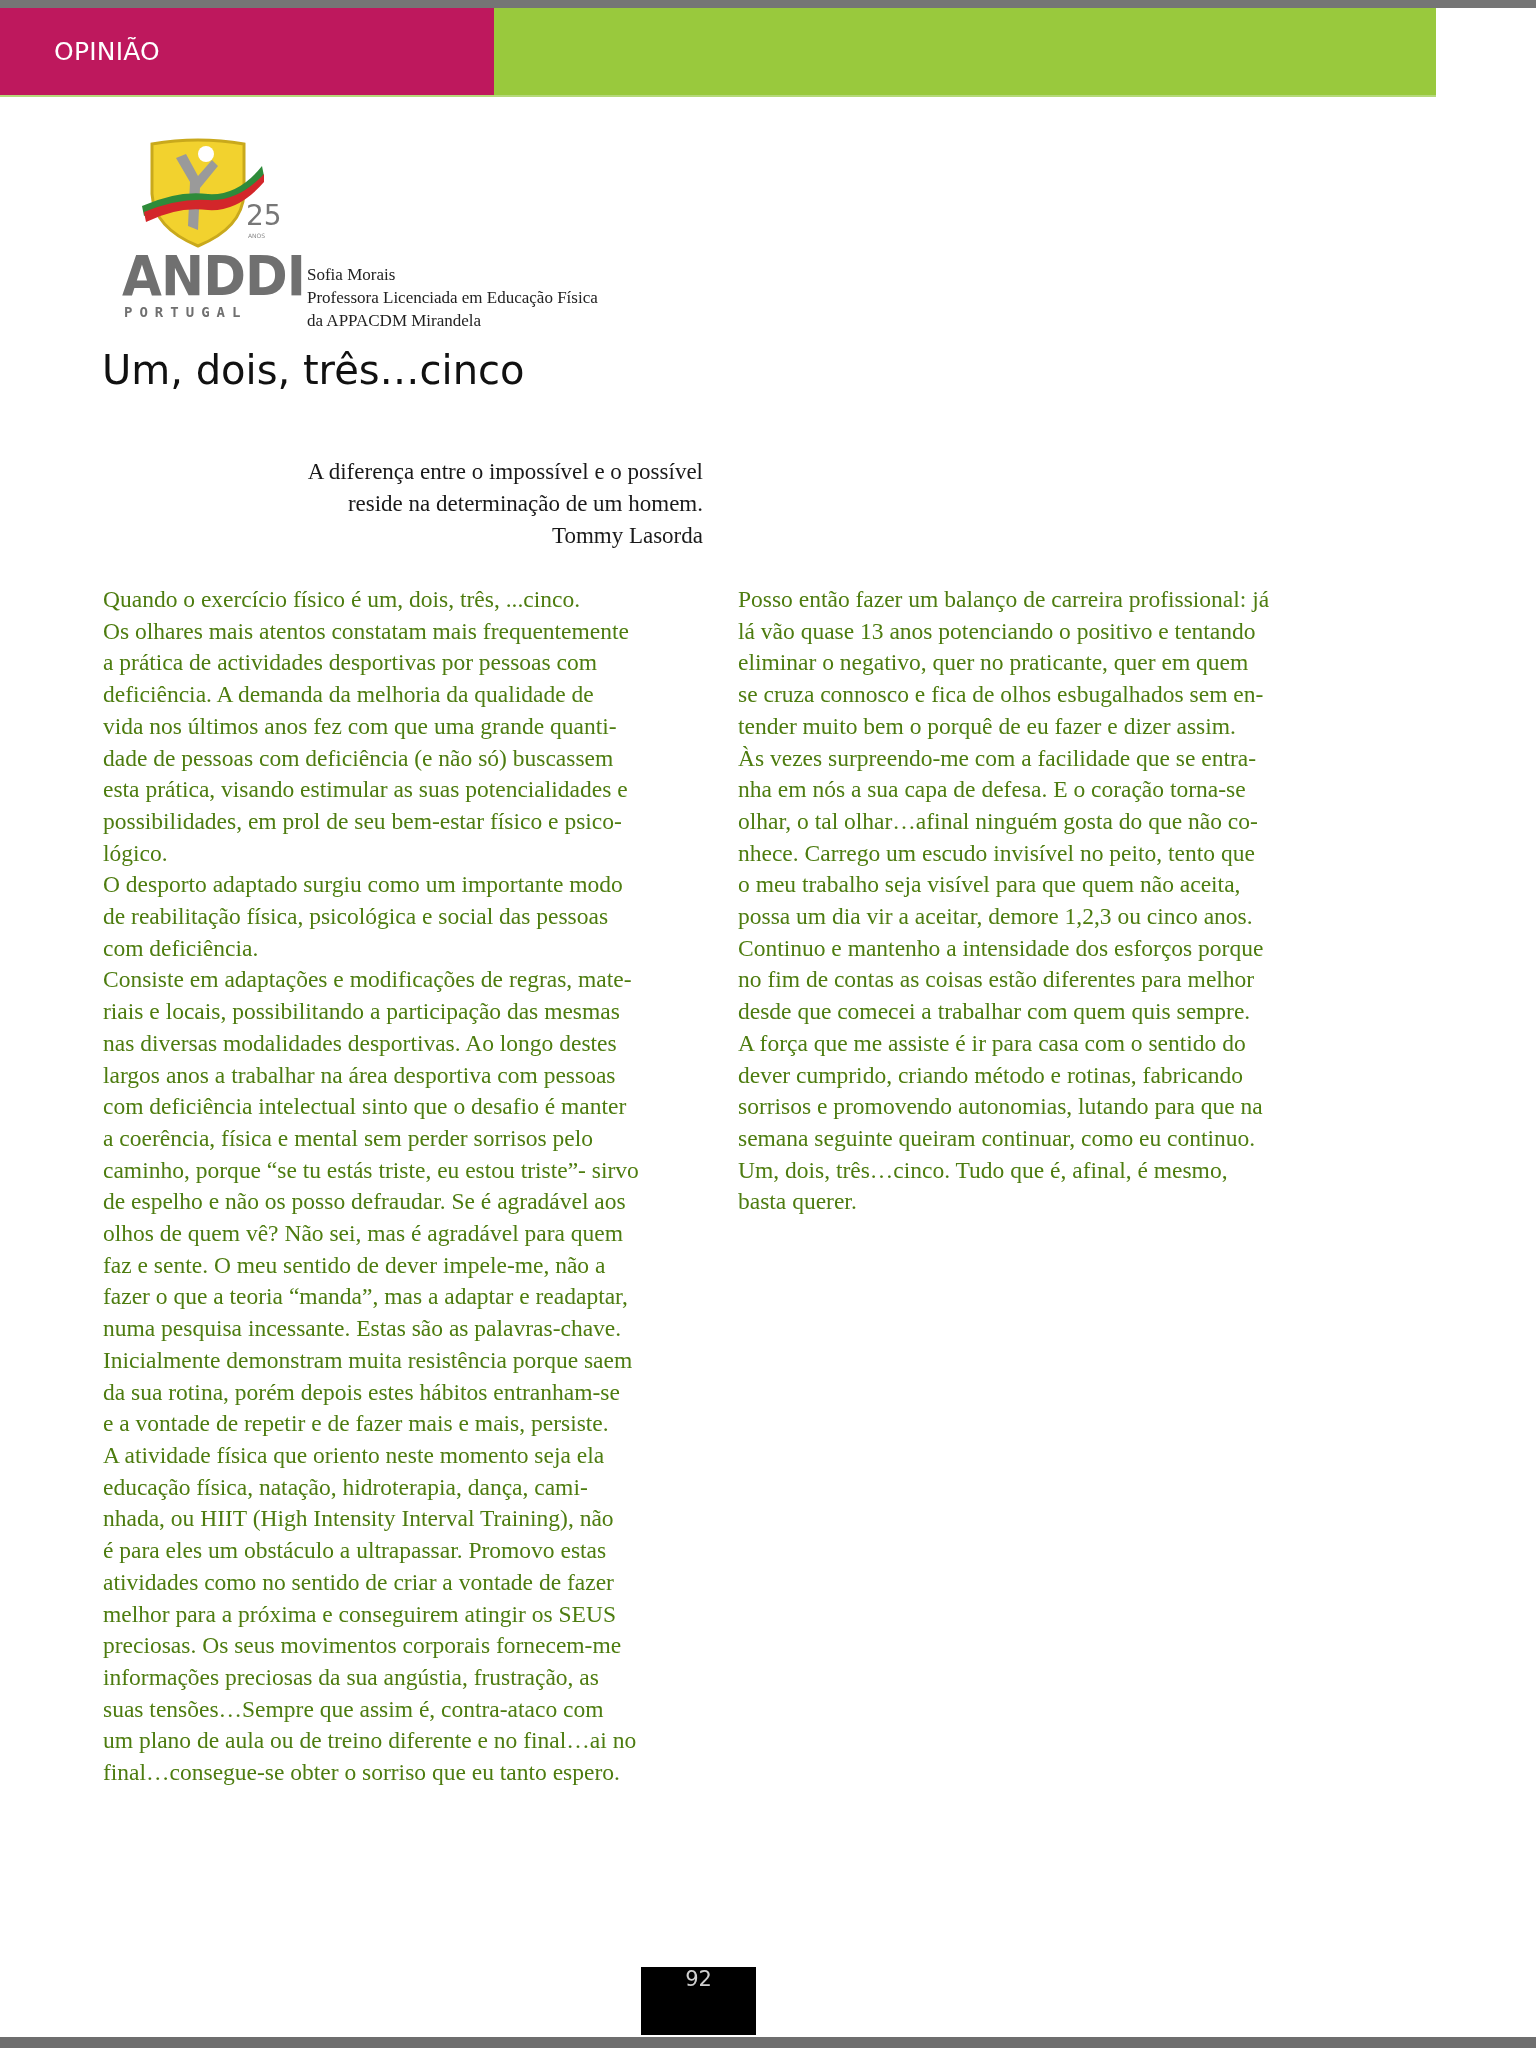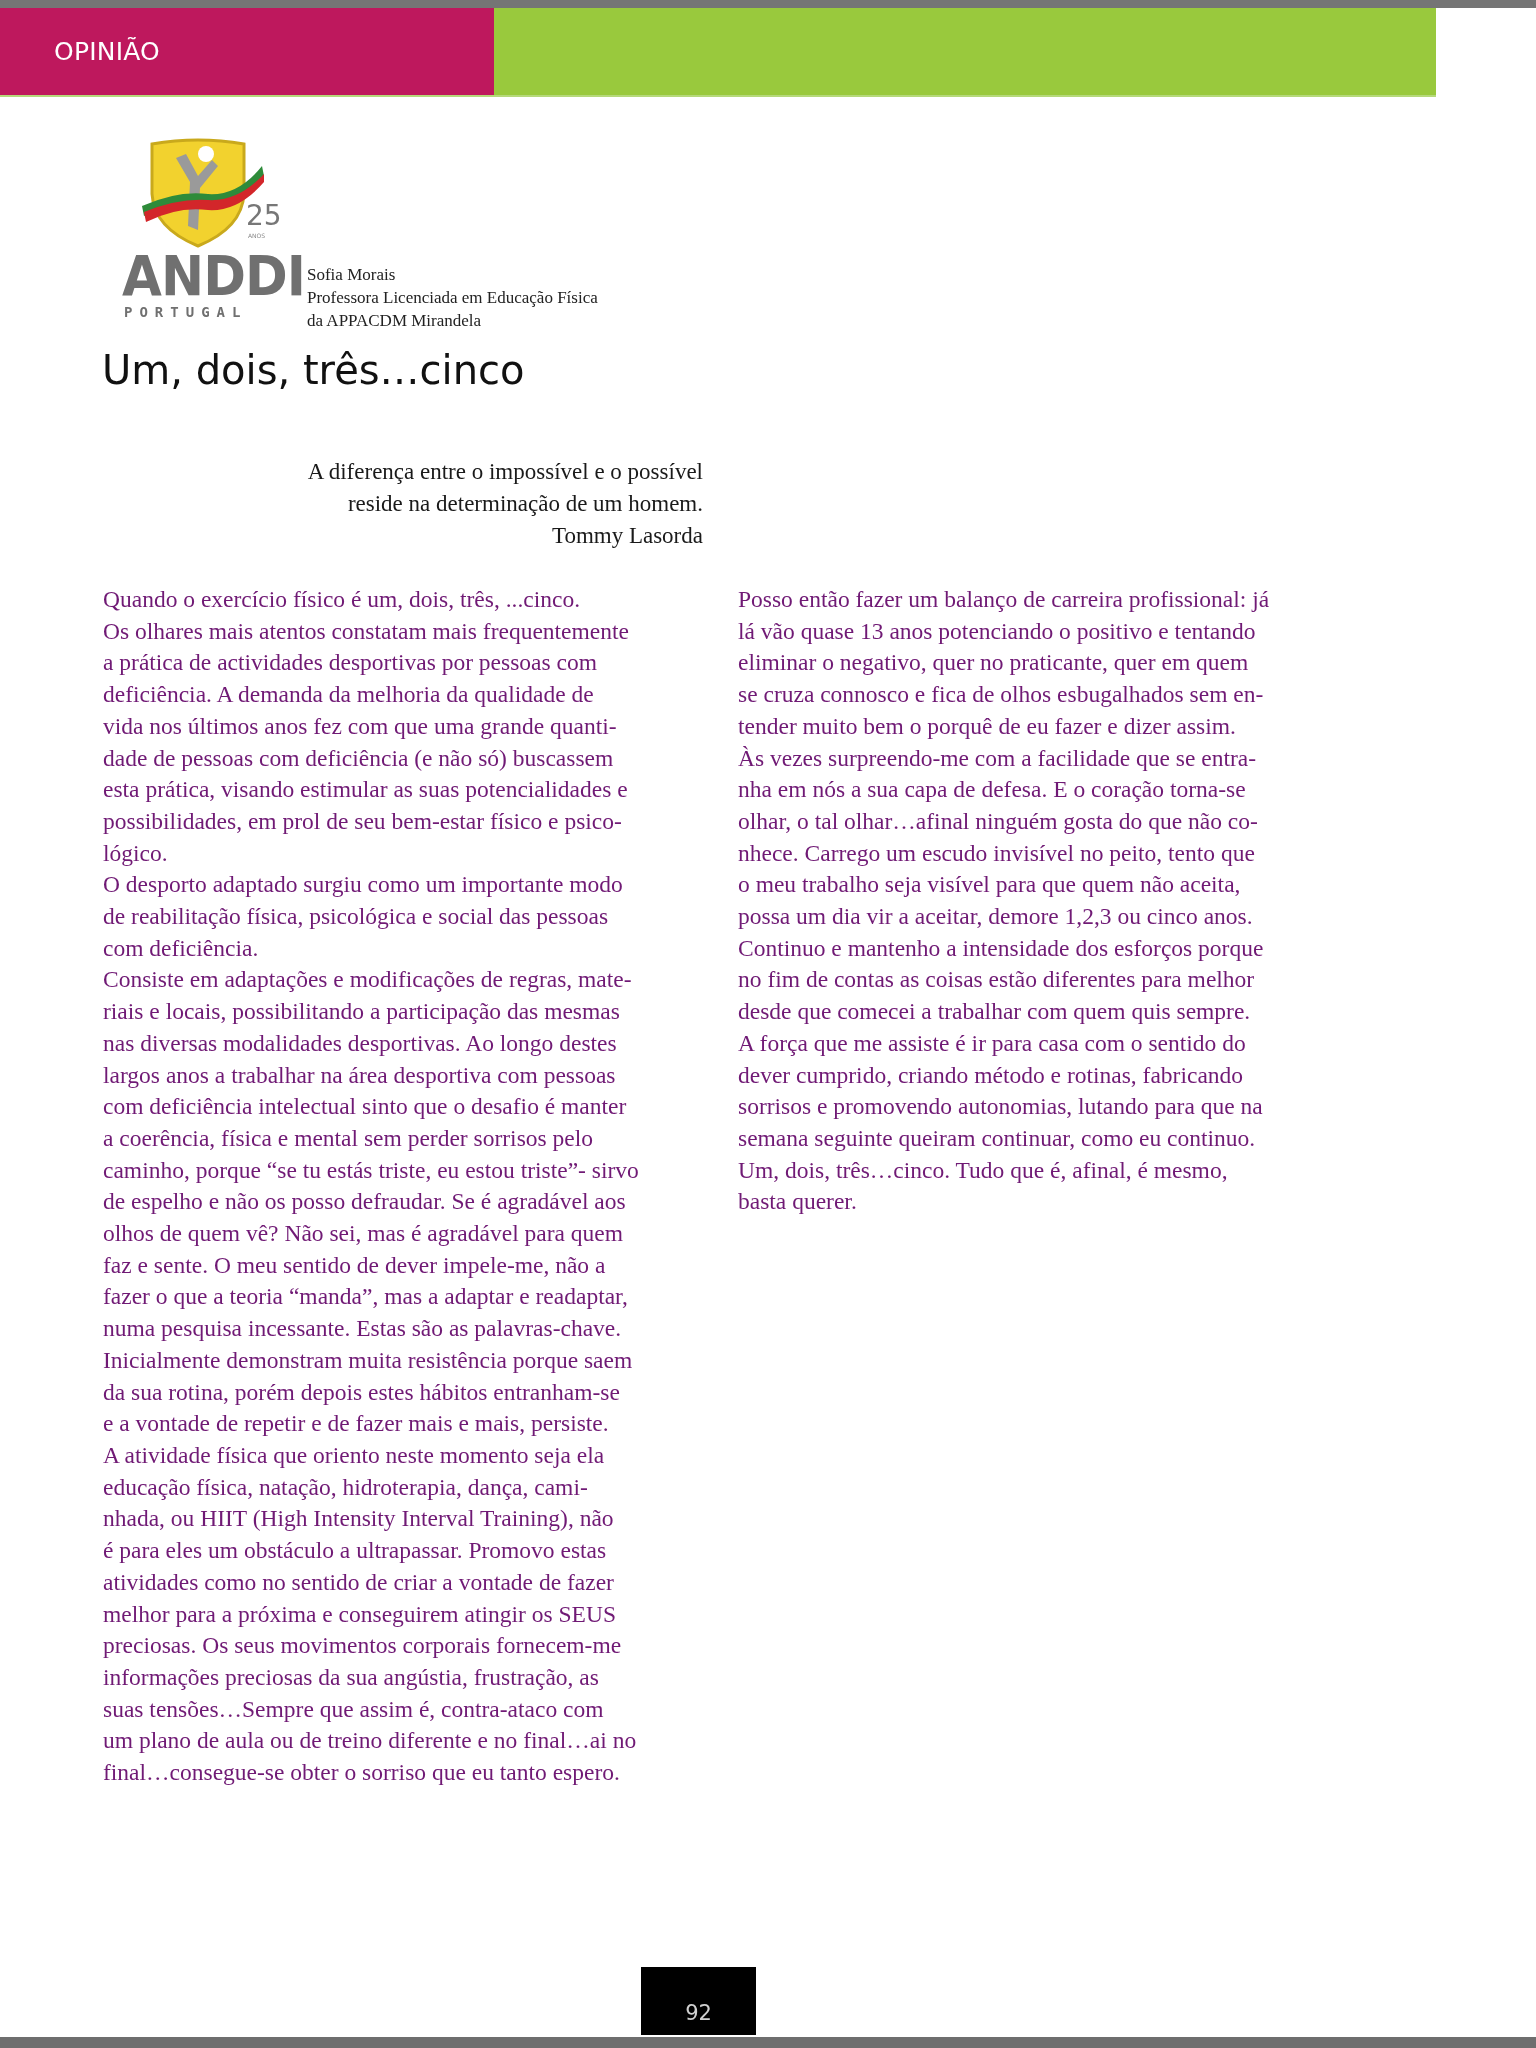--- a/index.html
+++ b/index.html
@@ -46,29 +46,29 @@
     .title {
       position: absolute; left: 102px; top: 347px; font-family: "DejaVu Sans", sans-serif;
       font-size: 40px; color: #111; white-space: nowrap;
     }
     .quote {
       position: absolute; right: 833px; top: 456px; text-align: right;
       font-size: 23px; line-height: 32px; color: #1a1a1a;
     }
     .col {
       position: absolute; top: 584px; width: 610px;
-      font-size: 23.5px; line-height: 31.7px; color: #701a75;
+      font-size: 23.5px; line-height: 31.7px; color: #4d7c0f;
     }
     .col-left { left: 103px; }
     .col-right { left: 738px; width: 600px; }
     .col .line { display: block; white-space: nowrap; }
 
     .page-number {
       position: absolute; left: 641px; top: 1967px; width: 115px; height: 68px; background: #000;
-      display: flex; align-items: flex-end; justify-content: center; padding-bottom: 10px; box-sizing: border-box;
+      display: flex; align-items: flex-start; justify-content: center; padding-bottom: 10px; box-sizing: border-box;
     }
     .page-number span { color: #cfcfcf; font-family: "DejaVu Sans", sans-serif; font-size: 21px; }
     .bottom-bar { position: absolute; left: 0; top: 2037px; width: 1536px; height: 11px; background: #6e6e6e; }
   </style>
 </head>
 <body>
 
 <div class="top-bar"></div>
 <div class="header-black">
   <span>OPINIÃO</span>

